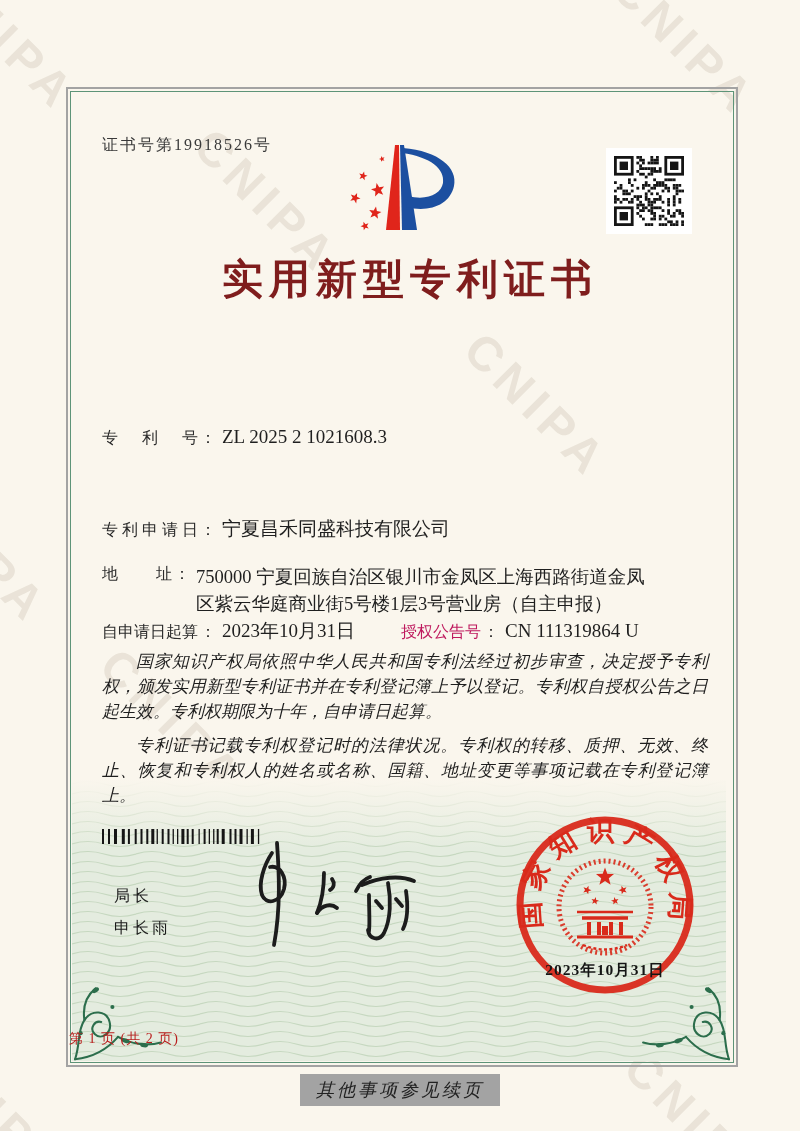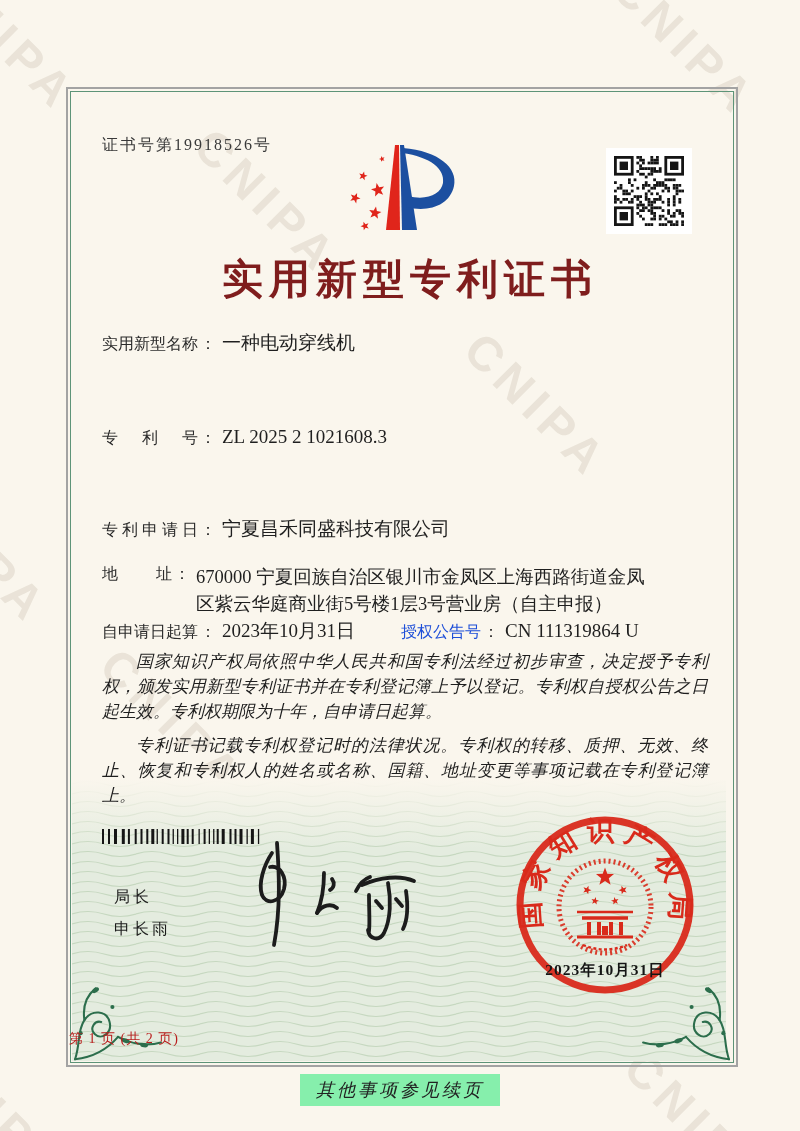--- a/index.html
+++ b/index.html
@@ -22,36 +22,36 @@
   .row{position:absolute;left:34px;white-space:nowrap;}
   .flabel{display:inline-block;width:96px;font-size:16px;color:#2b2b2b;text-align:justify;text-align-last:justify;}
   .fcolon{display:inline-block;font-size:16px;margin:0 6px 0 2px;color:#2b2b2b;}
   .fvalue{font-size:19px;color:#1f1f1f;}
   .r-name{top:241px}.r-inv{top:291px}.r-pno{top:337px}.r-fdate{top:381px}.r-pat{top:427px}
   .r-addr{top:475px}
   .r-addr .flabel{width:70px;}
   .r-addr .fvalue{display:inline-block;width:450px;white-space:normal;vertical-align:top;
                   line-height:27px;font-size:18.5px;}
   .r-grant{top:529px}
-  .flabel2{display:inline-block;width:80px;font-size:16px;color:#1d4ed8;text-align:justify;
+  .flabel2{display:inline-block;width:80px;font-size:16px;color:#be185d;text-align:justify;
            text-align-last:justify;margin-left:46px;}
   .paras{position:absolute;left:34px;top:560px;width:606px;font-size:17px;font-style:italic;
          line-height:25px;text-align:justify;color:#1e1e1e;}
   .paras p{margin:0 0 9px 0;text-indent:2em;}
   .sign-barcode{position:absolute;left:34px;top:740px;width:160px;height:15px;}
-  .officer{position:absolute;left:46px;top:792px;font-family:Liberation Serif, serif;
+  .officer{position:absolute;left:46px;top:792px;font-family:Liberation Mono, monospace;
            font-size:16px;letter-spacing:3px;color:#1a1a1a;line-height:32px;}
   .signature{position:absolute;left:160px;top:750px;width:205px;height:112px;}
   .seal{position:absolute;left:437px;top:716px;width:200px;height:200px;}
   .page-ind{position:absolute;left:1px;top:941px;width:100%;text-align:left;font-size:14px;
             letter-spacing:1px;color:#b91c1c;}
   .flourish{position:absolute;bottom:2px;width:96px;height:84px;}
   .flourish.fl-left{left:2px;}
   .flourish.fl-right{right:2px;transform:scaleX(-1);}
-  .note{position:absolute;left:50%;top:1074px;transform:translateX(-50%);background:#86efac;
+  .note{position:absolute;left:50%;top:1074px;transform:translateX(-50%);background:#a3a3a3;
         padding:4px 16px;font-size:18px;font-style:italic;letter-spacing:3px;color:#222;white-space:nowrap;}
 </style>
 </head>
 <body>
 
 <div class="page">
 
   <span class="wm" style="left:-40px;top:-45px">CNIPA</span>
   <span class="wm" style="left:640px;top:-40px">CNIPA</span>
   <span class="wm" style="left:222px;top:118px">CNIPA</span>
@@ -310,31 +310,28 @@
           <rect x="53.199999999999996" y="2.8" width="14" height="14" fill="#ffffff"></rect>
           <rect x="56" y="5.6" width="8.399999999999999" height="8.399999999999999" fill="#151515"></rect>
           <rect x="0" y="50.4" width="19.599999999999998" height="19.599999999999998" fill="#151515"></rect>
           <rect x="2.8" y="53.199999999999996" width="14" height="14" fill="#ffffff"></rect>
           <rect x="5.6" y="56" width="8.399999999999999" height="8.399999999999999" fill="#151515"></rect>
         </svg>
     </div>
 
     <div class="title">实用新型专利证书</div>
 
-    <div class="row r-name">
-      <span class="flabel">实用新型名称</span><span class="fcolon">：</span><span class="fvalue">一种电动穿线机</span>
-    </div>
     <div class="row r-pno">
       <span class="flabel">专利号</span><span class="fcolon">：</span><span class="fvalue">ZL 2025 2 1021608.3</span>
     </div>
     <div class="row r-pat">
       <span class="flabel">专利申请日</span><span class="fcolon">：</span><span class="fvalue">宁夏昌禾同盛科技有限公司</span>
     </div>
     <div class="row r-addr">
-      <span class="flabel">地址</span><span class="fcolon">：</span><span class="fvalue">670000 宁夏回族自治区银川市金凤区上海西路街道金凤区紫云华庭商业街5号楼1层3号营业房（自主申报）</span>
+      <span class="flabel">地址</span><span class="fcolon">：</span><span class="fvalue">750000 宁夏回族自治区银川市金凤区上海西路街道金凤区紫云华庭商业街5号楼1层3号营业房（自主申报）</span>
     </div>
     <div class="row r-grant">
       <span class="flabel">自申请日起算</span><span class="fcolon">：</span><span class="fvalue">2023年10月31日</span><span class="flabel2">授权公告号</span><span class="fcolon">：</span><span class="fvalue">CN 111319864 U</span>
     </div>
 
     <div class="paras">
       <p>国家知识产权局依照中华人民共和国专利法经过初步审查，决定授予专利权，颁发实用新型专利证书并在专利登记簿上予以登记。专利权自授权公告之日起生效。专利权期限为十年，自申请日起算。</p>
       <p>专利证书记载专利权登记时的法律状况。专利权的转移、质押、无效、终止、恢复和专利权人的姓名或名称、国籍、地址变更等事项记载在专利登记簿上。</p>
     </div>
 

